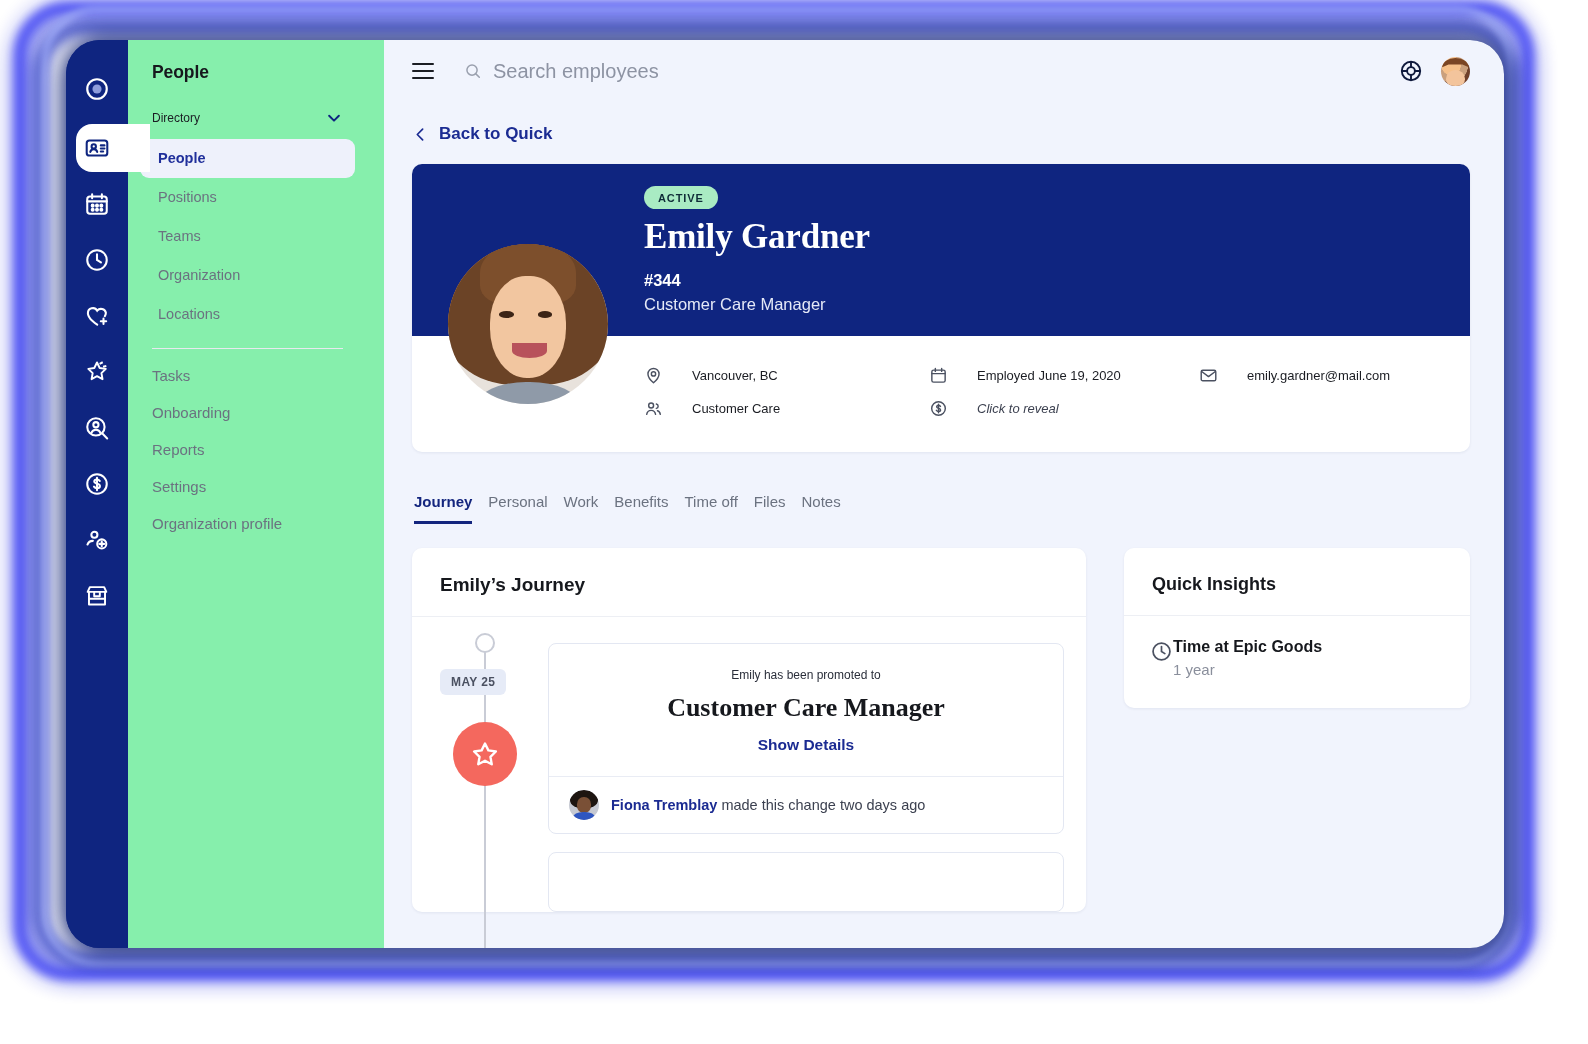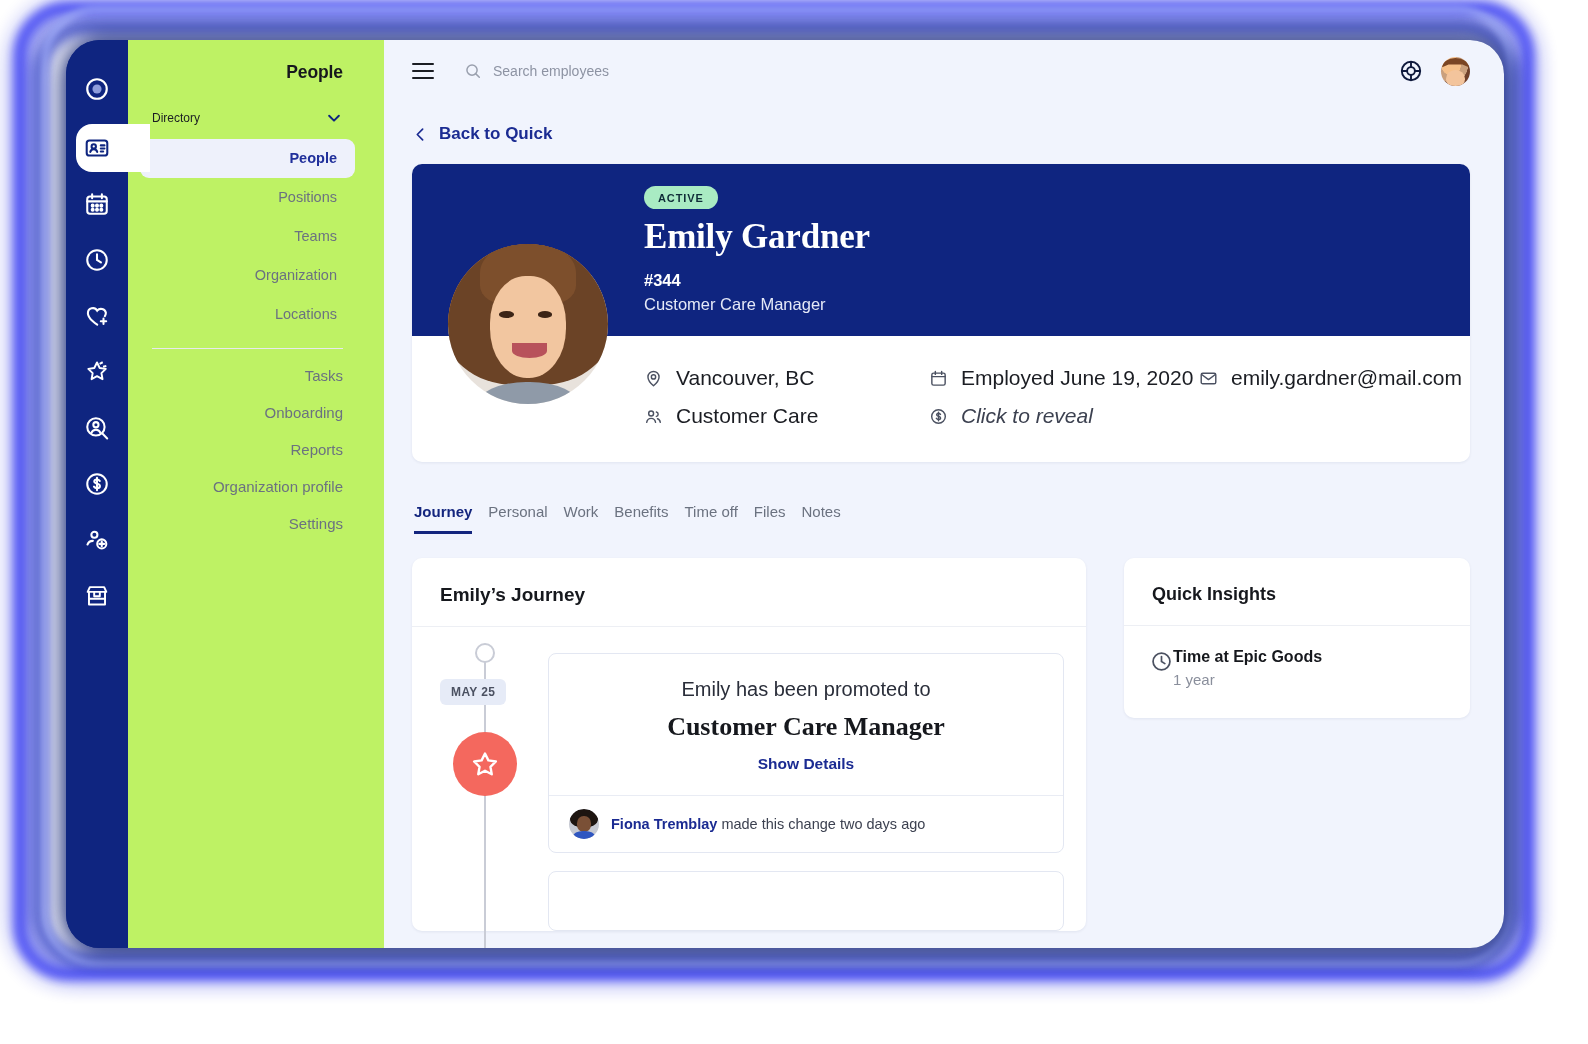--- a/index.html
+++ b/index.html
@@ -76,23 +76,22 @@
     width: 74px; height: 48px;
     background: #ffffff;
     border-radius: 16px 0 0 16px;
     border-top-right-radius: 0; border-bottom-right-radius: 0;
   }
   .rail-item.active svg { position: relative; z-index: 2; }
 
   
   .subnav {
     width: 256px; flex: 0 0 256px;
-    background: #bef264;
+    background: #86efac;
     padding: 22px 17px 0 0;
-    text-align: right;
   }
   .subnav h1 {
     font-size: 17.5px; font-weight: 700; color: #16181d;
     padding: 0 24px; margin-bottom: 26px; letter-spacing: -0.1px;
   }
   .subnav-group-head {
     display: flex; align-items: center; justify-content: space-between;
     padding: 0 24px; margin-bottom: 12px; cursor: pointer;
   }
   .subnav-group-head span.lbl { font-size: 12px; font-weight: 400; color: #1b1d23; }
@@ -120,21 +119,21 @@
     display: flex; align-items: center;
     padding: 0 34px 0 28px;
   }
   .hamburger { width: 22px; height: 16px; display:flex; flex-direction:column;
                 justify-content:space-between; cursor:pointer; }
   .hamburger i { display:block; height: 2px; background: #1b1d23; border-radius: 2px; }
   .search-wrap { display:flex; align-items:center; gap: 11px; margin-left: 30px; flex: 1 1 auto; }
   .search-wrap svg { width: 18px; height: 18px; color:#9aa0ae; }
   .search-input {
     border: 0; outline: 0; background: transparent;
-    font-family: "Liberation Sans", sans-serif; font-size: 14px; color: #c2410c;
+    font-family: "Liberation Sans", sans-serif; font-size: 20px; color: #c2410c;
     width: 420px;
   }
   .search-input::placeholder { color: #8d93a3; }
   .top-actions { display:flex; align-items:center; gap: 18px; }
   .help-icon { width: 24px; height: 24px; color: #101a3d; cursor:pointer; }
   .avatar-sm {
     width: 29px; height: 29px; border-radius: 50%;
     background: radial-gradient(circle at 35% 30%, #f6c08a 0 34%, #caa07d 35% 60%, #6e3f2a 61% 100%);
     overflow:hidden; position:relative; cursor:pointer; flex:0 0 29px;
   }
@@ -186,21 +185,21 @@
   .job-title { font-size: 16.5px; color:#e5e9f7; margin-top: 5px; }
 
   .profile-body {
     padding: 30px 0 34px 232px;
     display: grid;
     grid-template-columns: 285px 270px 1fr;
     row-gap: 14px;
   }
   .fact { display:flex; align-items:center; gap: 13px; }
   .fact svg { width: 19px; height: 19px; color:#4b5161; flex:0 0 19px; }
-  .fact .txt { font-size: 21px; color:#1b1d23; }
+  .fact .txt { font-size: 13px; color:#1b1d23;margin-left:16px; }
   .fact .txt.reveal { font-style: italic; color:#3c4150; cursor:pointer; }
 
   .avatar-lg {
     position:absolute; left: 36px; top: 80px;
     width: 160px; height: 160px; border-radius: 50%;
     overflow:hidden;
     background: linear-gradient(160deg,#ffa143 0 38%, #e8e2dc 38% 100%);
   }
   .avatar-lg .hair {
     position:absolute; left:-4%; top:-4%; width:108%; height:92%;
@@ -278,21 +277,21 @@
     background:#f4685e; display:flex; align-items:center; justify-content:center;
     z-index: 3;
   }
   .tl-marker svg { width: 30px; height: 30px; color:#fff; }
 
   .event-card {
     margin-left: 114px; border:1px solid #e3e7f2; border-radius: 8px;
     overflow:hidden;
   }
   .event-top { padding: 24px 22px 22px 22px; text-align:center; }
-  .event-lead { font-size: 20px; color:#2a2e3a; }
+  .event-lead { font-size: 12px; color:#2a2e3a; }
   .event-title {
     font-family:"Liberation Serif", serif;
     font-size: 26px; font-weight:700; color:#16181d; margin: 11px 0 13px 0;
   }
   .event-link { font-size: 15.5px; font-weight:700; color:#1b2b92; cursor:pointer; }
   .event-foot {
     border-top: 1px solid #e9ecf4; padding: 13px 20px;
     display:flex; align-items:center; gap: 12px;
   }
   .avatar-xs {
@@ -435,22 +434,22 @@
       <a class="subnav-link">Positions</a>
       <a class="subnav-link">Teams</a>
       <a class="subnav-link">Organization</a>
       <a class="subnav-link">Locations</a>
 
       <div class="subnav-sep"></div>
 
       <a class="subnav-item">Tasks</a>
       <a class="subnav-item">Onboarding</a>
       <a class="subnav-item">Reports</a>
+      <a class="subnav-item">Settings</a>
       <a class="subnav-item">Organization profile</a>
-      <a class="subnav-item">Settings</a>
     </aside>
 
     <section class="main">
 
       <header class="topbar">
         <div class="hamburger">
           <i></i>
             <i></i>
             <i></i>
         </div>

